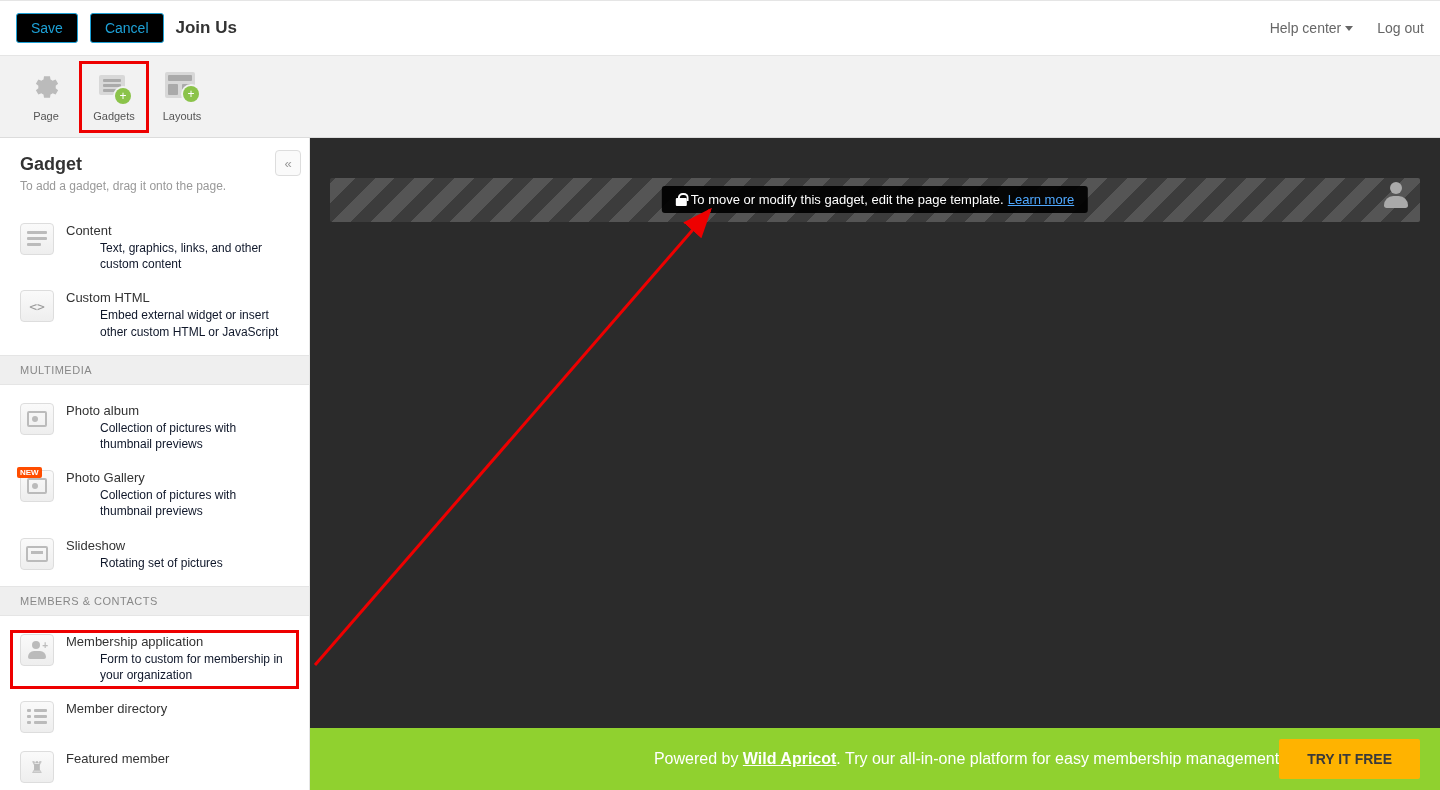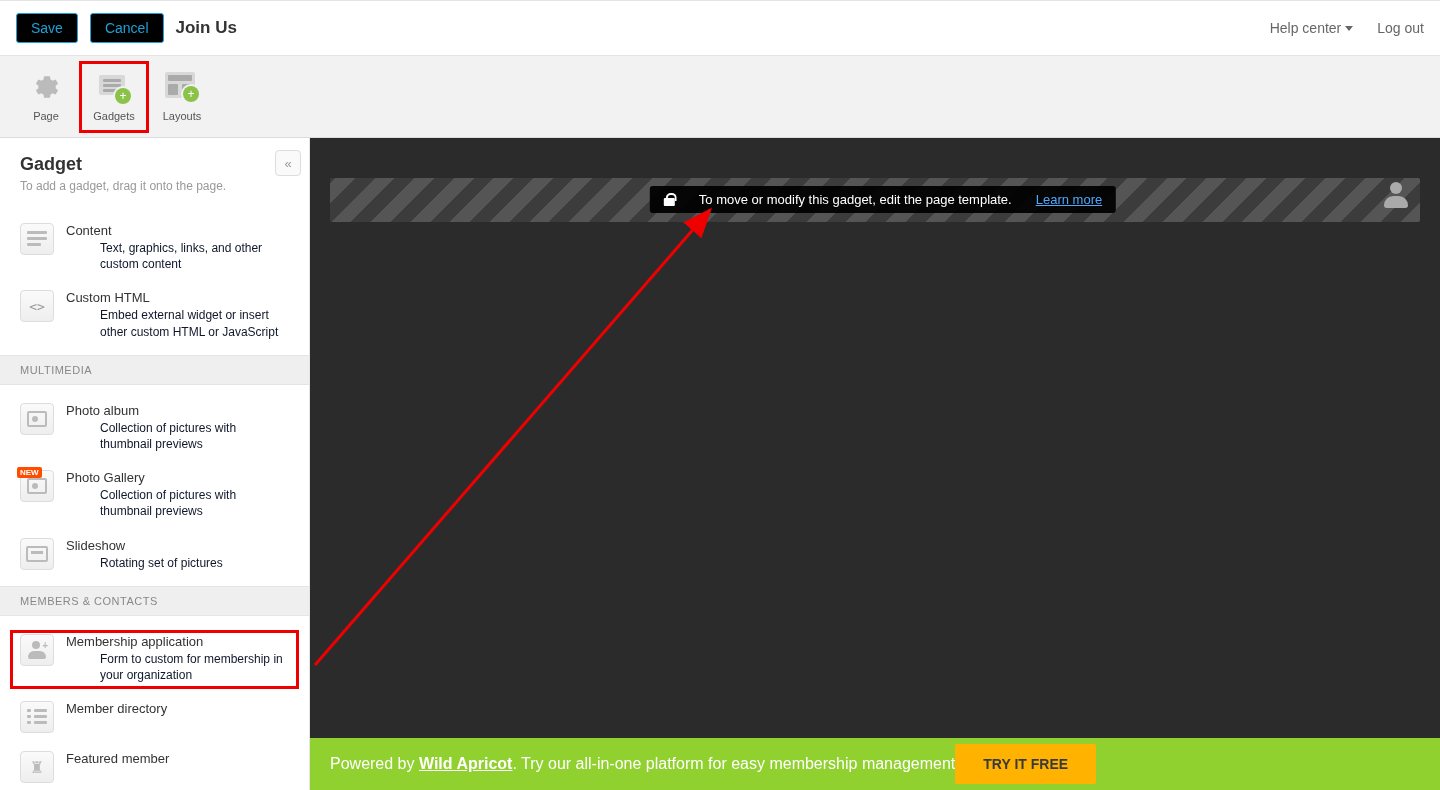--- a/index.html
+++ b/index.html
@@ -71,32 +71,32 @@
   .icon-list span:nth-child(5){left:0;top:12px;width:4px;} .icon-list span:nth-child(6){left:7px;top:12px;right:0;}
   .icon-chess { font-size:16px; color:#bbb; }
 
   
   .canvas { flex: 1; background: #2b2b2b; position: relative; }
   .stripe-bar { position: absolute; left: 20px; right: 20px; top: 40px; height: 44px;
     background: repeating-linear-gradient(-45deg, #555 0, #555 14px, #3c3c3c 14px, #3c3c3c 28px);
     border-radius: 2px; }
   .tooltip-pill { position: absolute; top: 48px; left: 50%; transform: translateX(-50%);
     background: rgba(0,0,0,0.92); color: #fff; padding: 6px 14px; border-radius: 3px;
-    font-size: 13px; display: flex; align-items: center; gap: 24px; white-space: nowrap; margin-left: 8px; }
+    font-size: 13px; display: flex; align-items: center; gap: 4px; white-space: nowrap; }
   .tooltip-link { color: #4fa8ff; text-decoration: underline; cursor: pointer; }
   .avatar { position:absolute; right: 30px; top: 42px; width: 28px; height: 28px; }
   .avatar::before { content:""; position:absolute; left:8px; top:2px; width:12px; height:12px; border-radius:50%; background:#aaa; }
   .avatar::after { content:""; position:absolute; left:2px; bottom:0; width:24px; height:12px; border-radius:10px 10px 3px 3px; background:#aaa; }
 
   
   .arrow-annot { position: absolute; left: 310px; top: 200px; pointer-events: none; }
 
   
-  .footer { position: absolute; left: 0; right: 0; bottom: 0; height: 52px; background: #90d12f;
-    display: flex; align-items: center; justify-content: flex-start; padding: 0 20px; color: #fff;
+  .footer { position: absolute; left: 0; right: 0; bottom: 0; height: 62px; background: #90d12f;
+    display: flex; align-items: center; justify-content: flex-end; padding: 0 20px; color: #fff;
     font-size: 16px; }
   .footer a { color: #fff; text-decoration: underline; font-weight: bold; }
   .try-btn { background: #ffb300; color: #3a3a3a; font-weight: bold; padding: 12px 28px;
     border-radius: 2px; border: none; font-size: 14px; cursor: pointer; }
 
   .lock-icon { width:11px; height:13px; position:relative; display:inline-block; }
   .lock-icon::before { content:""; position:absolute; left:2px; top:0; width:7px; height:6px; border:2px solid #fff; border-bottom:none; border-radius:5px 5px 0 0; }
   .lock-icon::after { content:""; position:absolute; left:0; bottom:0; width:11px; height:8px; background:#fff; border-radius:1px; }
 </style>
 </head>

